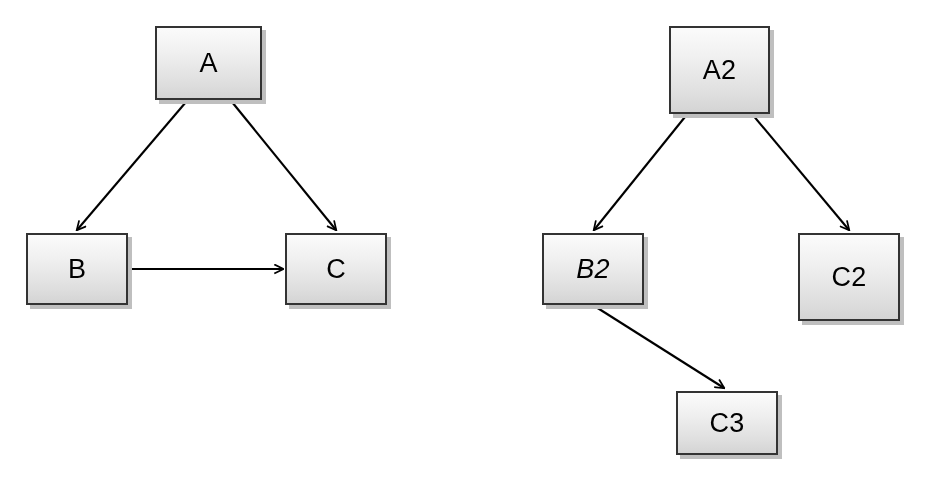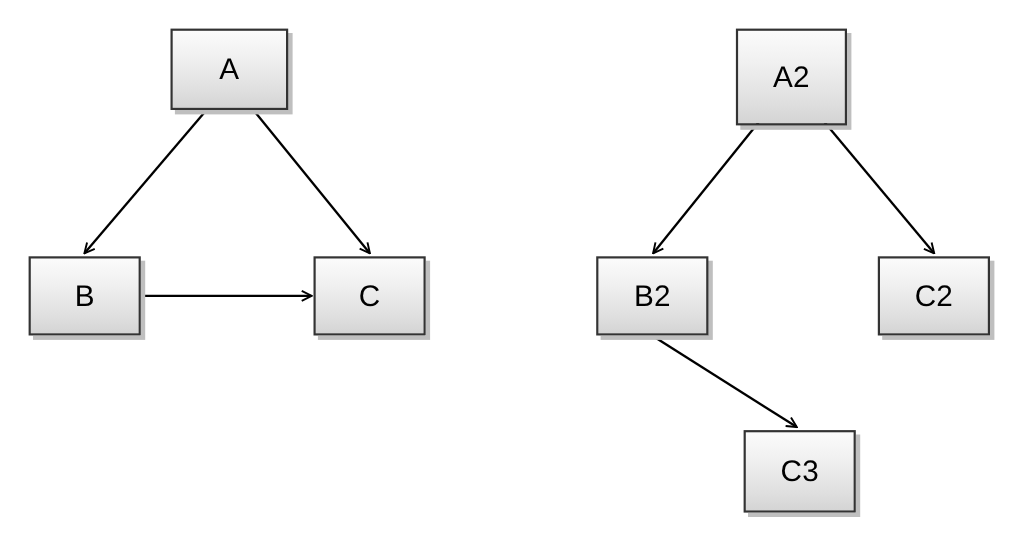--- a/index.html
+++ b/index.html
@@ -79,25 +79,25 @@
   </div>
 
   <div class="node" style="left: 285px; top: 233px; width: 102px; height: 72px;">
     <span class="node-label">C</span>
   </div>
 
   <div class="node" style="left: 669px; top: 26px; width: 101px; height: 88px;">
     <span class="node-label">A2</span>
   </div>
 
-  <div class="node" style="left: 542px; top: 233px; width: 102px; height: 72px;">
+  <div class="node" style="left: 542px; top: 233px; width: 102px; height: 72px; font-style: italic;">
     <span class="node-label">B2</span>
   </div>
 
-  <div class="node" style="left: 798px; top: 233px; width: 102px; height: 72px;">
+  <div class="node" style="left: 798px; top: 233px; width: 102px; height: 88px;">
     <span class="node-label">C2</span>
   </div>
 
-  <div class="node" style="left: 676px; top: 391px; width: 102px; height: 75px;">
+  <div class="node" style="left: 676px; top: 391px; width: 102px; height: 64px;">
     <span class="node-label">C3</span>
   </div>
 
 </div>
 
 </body></html>

